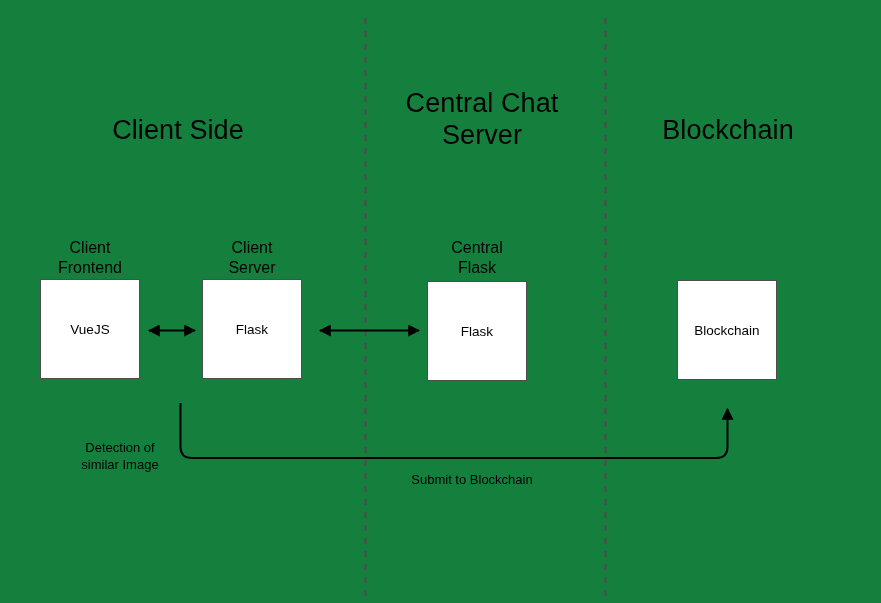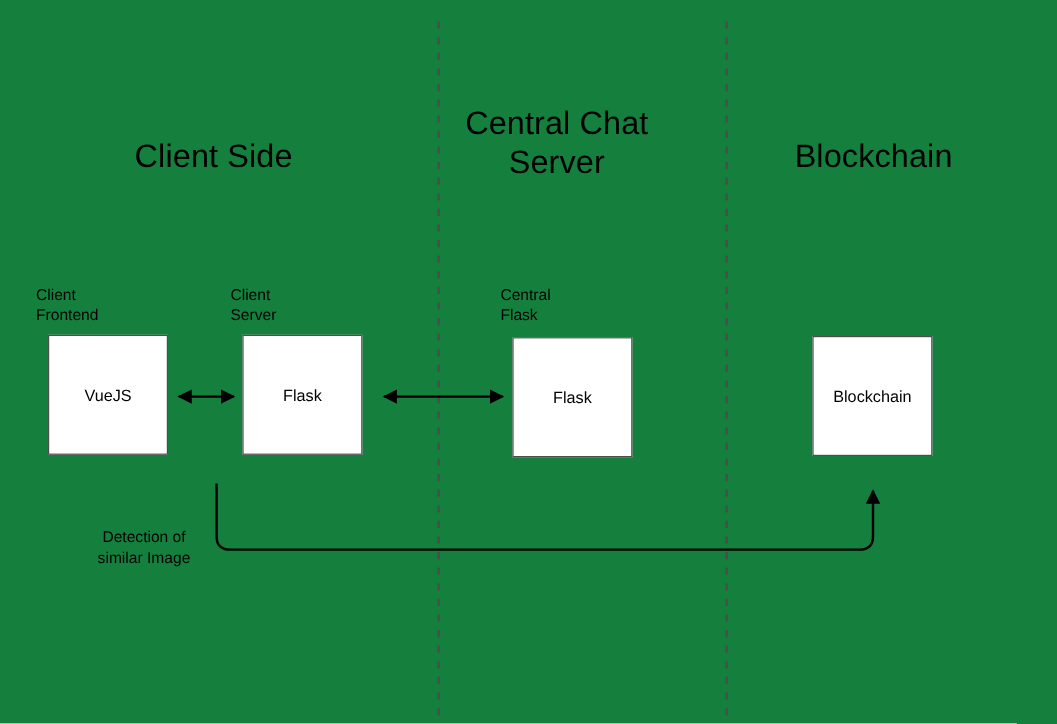--- a/index.html
+++ b/index.html
@@ -39,21 +39,22 @@
     border: 1.6px solid #4d4d4d;
     background: #ffffff;
     display: flex;
     align-items: center;
     justify-content: center;
     font-size: 13.5px;
     color: #000000;
   }
   .node-caption {
     position: absolute;
-    font-size: 13px;
+    text-align: center;
+    font-size: 16px;
     color: #000000;
     line-height: 1.28;
     white-space: pre-line;
   }
   .edge-label {
     position: absolute;
     text-align: center;
     font-size: 13px;
     color: #000000;
     line-height: 1.28;
@@ -80,21 +81,21 @@
 
     <line x1="149" y1="330.5" x2="195" y2="330.5" stroke="#000000" stroke-width="2" marker-start="url(#arrow-start)" marker-end="url(#arrow-end)"></line>
 
     <line x1="320" y1="330.5" x2="419" y2="330.5" stroke="#000000" stroke-width="2" marker-start="url(#arrow-start)" marker-end="url(#arrow-end)"></line>
 
     <path d="M 180.5 403 L 180.5 447 Q 180.5 458 192 458 L 716 458 Q 727.5 458 727.5 447 L 727.5 409" fill="none" stroke="#000000" stroke-width="2" marker-end="url(#arrow-end)"></path>
   </svg>
 
   <div class="section-title" style="left:78px; top:115px; width:200px;">Client Side</div>
 
-  <div class="section-title" style="left:364px; top:88px; width:200px;">Central Chat
+  <div class="section-title" style="left:382px; top:88px; width:200px;">Central Chat
 Server</div>
 
   <div class="section-title" style="left:627px; top:115px; width:202px;">Blockchain</div>
 
   <div class="node-caption" style="left:30px; top:238px; width:120px;">Client
 Frontend</div>
 
   <div class="node-caption" style="left:192px; top:238px; width:120px;">Client
 Server</div>
 
@@ -113,14 +114,15 @@
     <span>Flask</span>
   </div>
 
   <div class="node-box" style="left:677px; top:280px; width:100px; height:100px;">
     <span>Blockchain</span>
   </div>
 
   <div class="edge-label" style="left:62px; top:425px; width:116px;margin-top:15px;">Detection of
 similar Image</div>
 
+  <div class="edge-label" style="left:388px; top:472px; width:168px;">Submit to Blockchain</div>
 
 </div>
 
 </body></html>

